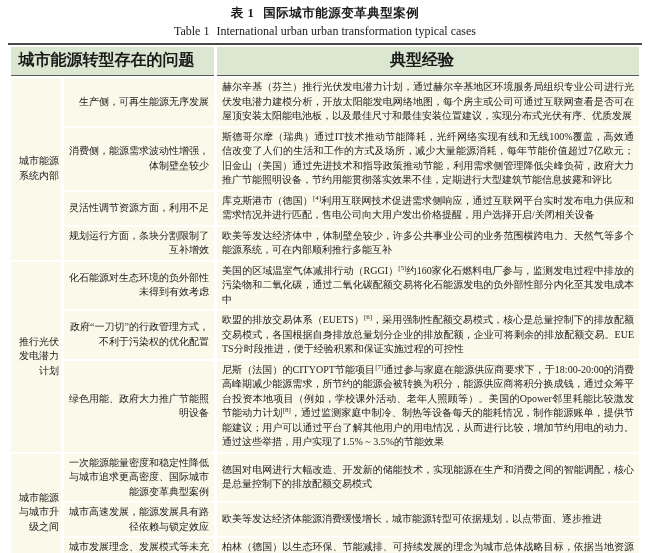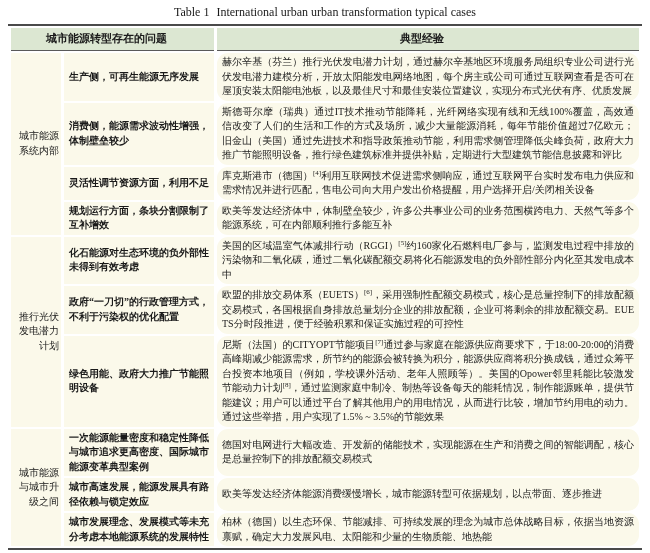--- a/index.html
+++ b/index.html
@@ -19,45 +19,48 @@
     margin: 4px 8px 0 8px;
     width: 634px;
     table-layout: fixed;
     border-collapse: separate;
     border-spacing: 3px 2px;
     border-top: 2.5px solid var(--rule, #4a4a4a);
     border-bottom: 2.5px solid var(--rule, #4a4a4a);
   }
   th {
     background: var(--header-bg, #dce7d2);
-    font-size: 11px; font-weight: bold;
+    font-size: 16px; font-weight: bold;
     text-align: center;
     padding: 3px 14px 4px 2px;
     border-bottom: 1.5px solid #595959;
   }
   td {
     background: var(--body-bg, #fbf9ea);
     font-size: 10px;
     line-height: 1.45;
     padding: 2px 5px;
     vertical-align: middle;
     word-break: break-all;
   }
-  td.prob { text-align: left; font-weight: bold; }
-  td.exp  { text-align: justify; border-radius: 11px; }
+  td.prob { text-align: right; }
+  td.exp  { text-align: justify; }
   td.group {
     padding: 2px 2px 2px 4px;
     text-align: right;
   }
   sup { font-size: 7px; line-height: 0; }
 </style>
 </head>
 <body>
 
 <div class="caption">
+  <div class="caption-cn">
+    <span class="cap-label">表 1</span><span>国际城市能源变革典型案例</span>
+  </div>
   <div class="caption-en">
     <span class="cap-label">Table 1</span><span>International urban urban transformation typical cases</span>
   </div>
 </div>
 
 <table class="cases">
   <colgroup>
     <col style="width:50px">
     <col style="width:150px">
     <col style="width:422px">
@@ -70,21 +73,21 @@
   </thead>
   <tbody>
 
     <tr>
       <td class="group" rowspan="4">城市能源系统内部</td>
       <td class="prob">生产侧，可再生能源无序发展</td>
       <td class="exp sup-refs">赫尔辛基（芬兰）推行光伏发电潜力计划，通过赫尔辛基地区环境服务局组织专业公司进行光伏发电潜力建模分析，开放太阳能发电网络地图，每个房主或公司可通过互联网查看是否可在屋顶安装太阳能电池板，以及最佳尺寸和最佳安装位置建议，实现分布式光伏有序、优质发展</td>
     </tr>
     <tr>
       <td class="prob">消费侧，能源需求波动性增强，体制壁垒较少</td>
-      <td class="exp sup-refs">斯德哥尔摩（瑞典）通过IT技术推动节能降耗，光纤网络实现有线和无线100%覆盖，高效通信改变了人们的生活和工作的方式及场所，减少大量能源消耗，每年节能价值超过7亿欧元；旧金山（美国）通过先进技术和指导政策推动节能，利用需求侧管理降低尖峰负荷，政府大力推广节能照明设备，推行绿色建筑标准并提供补贴，定期进行大型建筑节能信息披露和评比</td>
+      <td class="exp sup-refs">斯德哥尔摩（瑞典）通过IT技术推动节能降耗，光纤网络实现有线和无线100%覆盖，高效通信改变了人们的生活和工作的方式及场所，减少大量能源消耗，每年节能价值超过7亿欧元；旧金山（美国）通过先进技术和指导政策推动节能，利用需求侧管理降低尖峰负荷，政府大力推广节能照明设备，节约用能贯彻落实效果不佳，定期进行大型建筑节能信息披露和评比</td>
     </tr>
     <tr>
       <td class="prob">灵活性调节资源方面，利用不足</td>
       <td class="exp sup-refs">库克斯港市（德国）<sup>[4]</sup>利用互联网技术促进需求侧响应，通过互联网平台实时发布电力供应和需求情况并进行匹配，售电公司向大用户发出价格提醒，用户选择开启/关闭相关设备</td>
     </tr>
     <tr>
       <td class="prob">规划运行方面，条块分割限制了互补增效</td>
       <td class="exp sup-refs">欧美等发达经济体中，体制壁垒较少，许多公共事业公司的业务范围横跨电力、天然气等多个能源系统，可在内部顺利推行多能互补</td>
     </tr>
 

